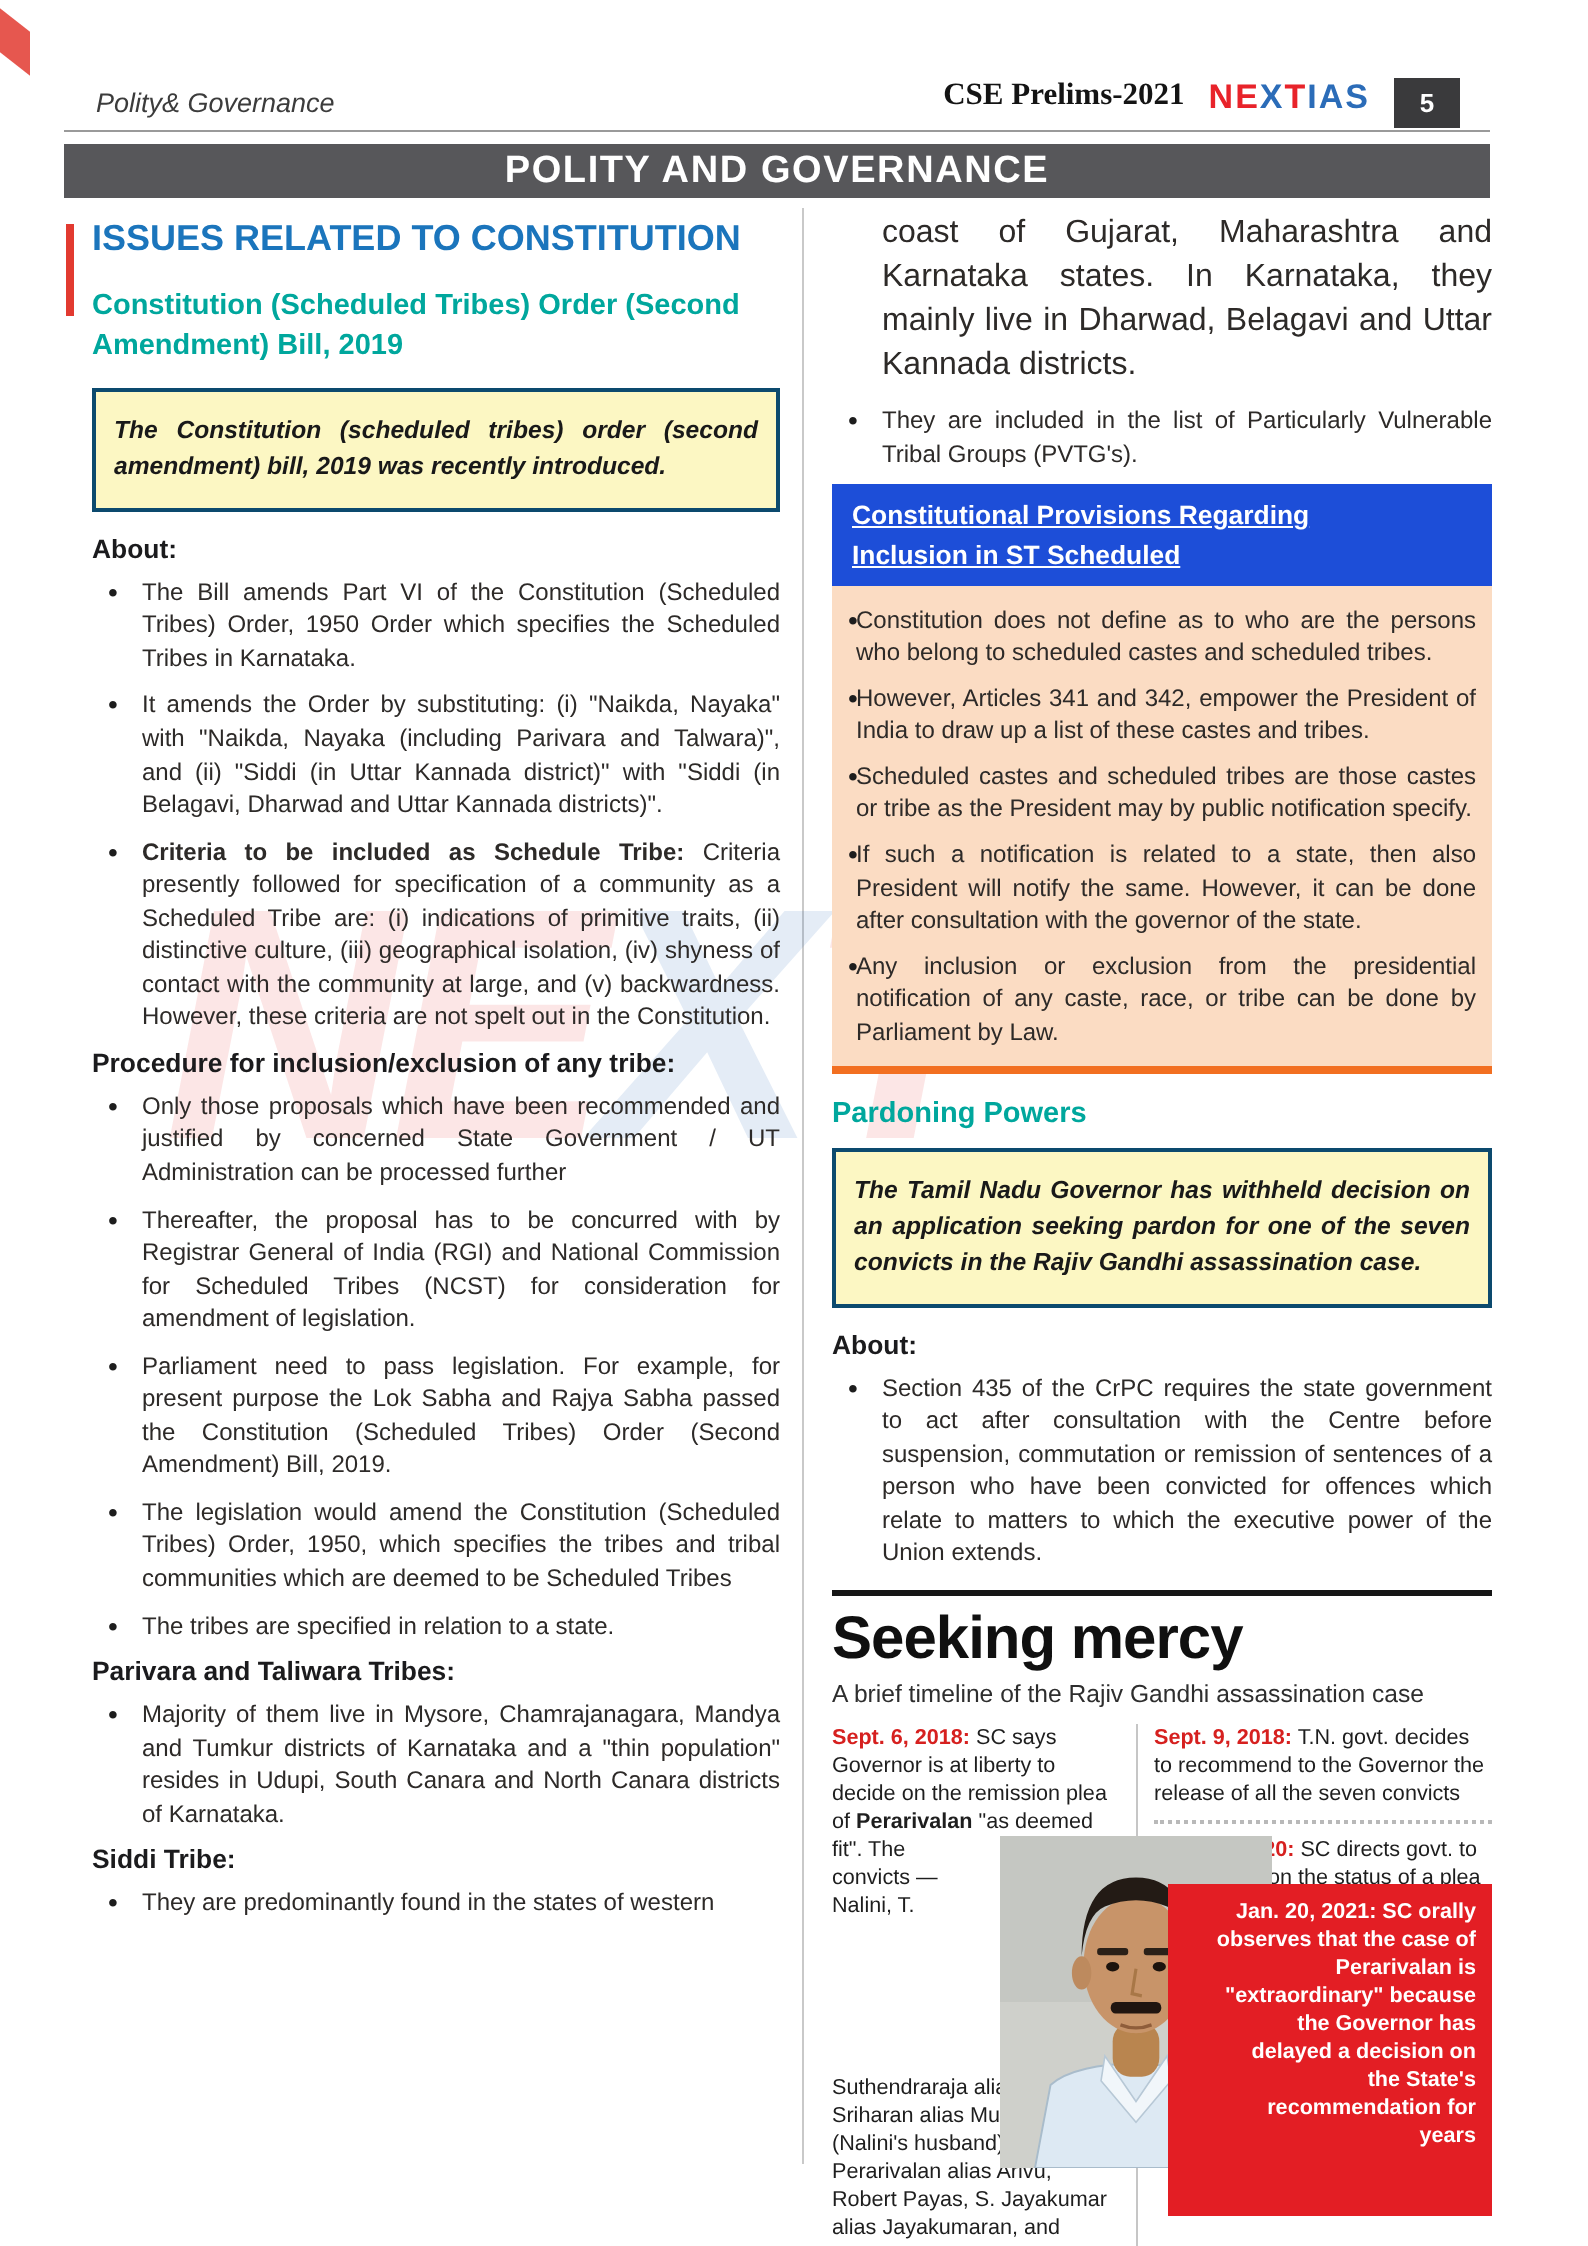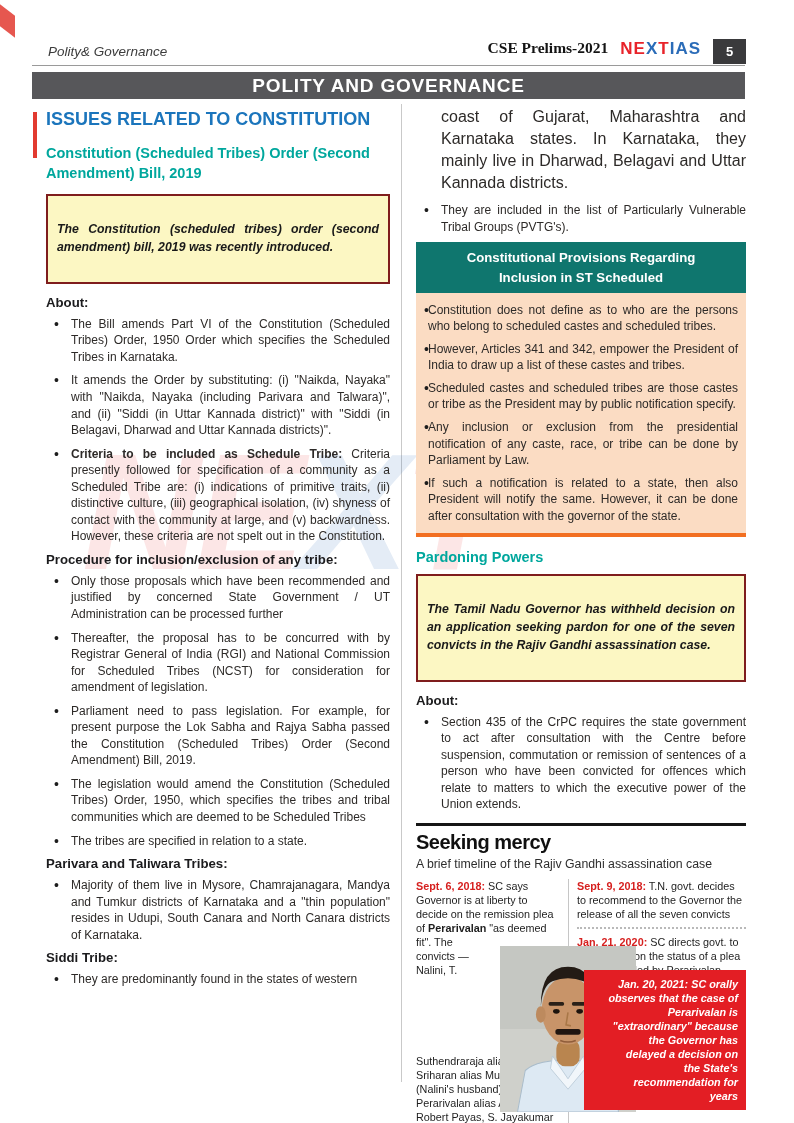--- a/index.html
+++ b/index.html
@@ -4,21 +4,21 @@
 <style>
   html,body{margin:0;padding:0;background:#e9e9e9;}
   .page{position:relative;width:794px;height:1123px;margin:0 auto;background:#ffffff;
         font-family:"Liberation Sans", sans-serif;color:#2d2a28;overflow:hidden;}
 
   
   .corner-mark{position:absolute;left:0;top:10px;width:15px;height:22px;background:#e23a30;
                transform:skewY(38deg);opacity:.85;}
 
   
-  .hdr{position:absolute;left:48px;right:48px;top:38px;height:26px;display:flex;
+  .hdr{position:absolute;left:48px;right:64px;top:38px;height:26px;display:flex;
        align-items:center;justify-content:space-between;}
   .hdr-section{font-style:italic;font-size:13.5px;color:#3c3c3c;}
   .hdr-right{display:flex;align-items:flex-start;gap:12px;}
   .hdr-exam{font-family:"Liberation Serif", serif;font-size:15.5px;font-weight:600;color:#141414;}
   .brand{font-weight:bold;font-size:17px;letter-spacing:1px;display:flex;}
   .brand .r{color:#e8232a;} .brand .b{color:#2b6cb8;}
   .page-badge{width:33px;height:25px;background:#3a3a3c;color:#fff;font-weight:bold;font-size:13px;
               display:flex;align-items:center;justify-content:center;}
   .hdr-rule{position:absolute;left:32px;right:49px;top:65px;border-top:1.5px solid #9a9a9a;}
 
@@ -35,51 +35,51 @@
   .watermark .wr{color:rgba(230,60,64,0.13);} .watermark .wb{color:rgba(43,108,184,0.13);}
 
   
   .col-left{position:absolute;left:46px;top:108px;width:344px;z-index:1;}
   .col-right{position:absolute;left:416px;top:106px;width:330px;z-index:1;}
 
   .red-accent-bar{position:absolute;left:33px;top:112px;width:4px;height:46px;background:#e23a30;}
 
   .h-main{color:#1b75bc;font-size:18px;font-weight:bold;line-height:1.28;margin:0 0 13px 0;}
   .h-sub{color:#00a79d;font-size:14.5px;font-weight:bold;line-height:1.35;margin:0 0 11px 0;}
-  .note-box{background:#fcf7c3;border:2px solid #7f1d1d;padding:25px 9px;font-weight:bold;
+  .note-box{background:#fcf7c3;border:2px solid #0c4a6e;padding:11px 9px;font-weight:bold;
             font-style:italic;font-size:12.3px;line-height:1.45;text-align:justify;margin:0 0 11px 0;color:#191919;}
   .h-section{font-size:13.2px;font-weight:bold;margin:2px 0 6px 0;color:#1b1b1d;}
   .bullets{list-style:none;margin:0 0 4px 0;padding:0;font-size:12px;line-height:1.38;text-align:justify;color:#2d2a28;}
   .bullets li{position:relative;padding-left:25px;margin-bottom:7px;}
   .bullets li::before{content:"\2022";position:absolute;left:8px;top:-1px;font-size:14px;color:#1d1d1d;}
   .cont-para{font-size:16px;line-height:1.38;text-align:justify;margin:0 0 8px 0;padding-left:25px;}
 
   
   .st-box{margin:4px 0 12px 0;border-bottom:4px solid #f26f21;}
-  .st-head{background:#0f766e;color:#fff;font-weight:bold;font-size:13.2px;text-align:center;
-           line-height:1.45;padding:6px 10px;}
+  .st-head{background:#1d4ed8;color:#fff;font-weight:bold;font-size:13.2px;
+           line-height:1.45;padding:6px 10px;text-decoration:underline;}
   .st-body{background:#fbdcc3;padding:9px 8px 3px 0;}
   .st-body .bullets li{margin-bottom:6px;padding-left:12px;}
 
   .h-pardon{color:#00a79d;font-size:14.5px;font-weight:bold;margin:2px 0 9px 0;}
 
   
   .info{position:relative;margin-top:10px;border-top:3px solid #161616;padding-top:6px;height:292px;}
-  .info-title{font-size:20px;font-weight:bold;color:#101010;letter-spacing:-.5px;line-height:1.05;}
+  .info-title{font-size:30px;font-weight:bold;color:#101010;letter-spacing:-.5px;line-height:1.05;}
   .info-sub{font-size:12.3px;color:#2e2e2e;margin:4px 0 8px 0;}
   .info-cols{display:flex;}
   .info-lcol{width:152px;font-size:10.8px;line-height:1.3;color:#1e1e1e;padding-right:7px;box-sizing:border-box;}
   .info-rcol{flex:1;border-left:1px solid #c6c6c6;padding-left:8px;font-size:10.8px;line-height:1.3;color:#1e1e1e;}
   .info-date{color:#d6201f;font-weight:bold;}
   .dotted-sep{border-top:2px dotted #b9b9b9;margin:6px 0 6px 0;}
   .float-spacer{float:right;width:82px;height:175px;shape-outside:inset(60px 0 0 0);}
   .photo{position:absolute;left:84px;top:120px;width:136px;height:166px;z-index:2;}
-  .redbox{position:absolute;right:0;top:144px;width:162px;height:140px;background:#e31e24;color:#fff;
+  .redbox{position:absolute;right:0;top:144px;width:162px;height:166px;background:#e31e24;color:#fff;
           font-weight:bold;font-size:10.8px;line-height:1.3;padding:7px 8px 6px 24px;box-sizing:border-box;
-          text-align:right;z-index:3;font-style:italic;}
+          text-align:right;z-index:3;}
 </style>
 </head>
 <body>
 
 <div class="page">
 
   <div class="corner-mark"></div>
 
   <div class="hdr">
     <div class="hdr-section">Polity&amp; Governance</div>
@@ -147,22 +147,22 @@
     <div class="st-box">
       <div class="st-head">
         <div>Constitutional Provisions Regarding</div>
         <div>Inclusion in ST Scheduled</div>
       </div>
       <div class="st-body">
         <ul class="bullets">
           <li>Constitution does not define as to who are the persons who belong to scheduled castes and scheduled tribes.</li>
           <li>However, Articles 341 and 342, empower the President of India to draw up a list of these castes and tribes.</li>
           <li>Scheduled castes and scheduled tribes are those castes or tribe as the President may by public notification specify.</li>
+          <li>If such a notification is related to a state, then also President will notify the same. However, it can be done after consultation with the governor of the state.</li>
           <li>Any inclusion or exclusion from the presidential notification of any caste, race, or tribe can be done by Parliament by Law.</li>
-          <li>If such a notification is related to a state, then also President will notify the same. However, it can be done after consultation with the governor of the state.</li>
         </ul>
       </div>
     </div>
 
     <div class="h-pardon">Pardoning Powers</div>
     <div class="note-box">The Tamil Nadu Governor has withheld decision on an application seeking pardon for one of the seven convicts in the Rajiv Gandhi assassination case.</div>
 
     <div class="h-section">About:</div>
     <ul class="bullets">
       <li>Section 435 of the CrPC requires the state government to act after consultation with the Centre before suspension, commutation or remission of sentences of a person who have been convicted for offences which relate to matters to which the executive power of the Union extends.</li>

